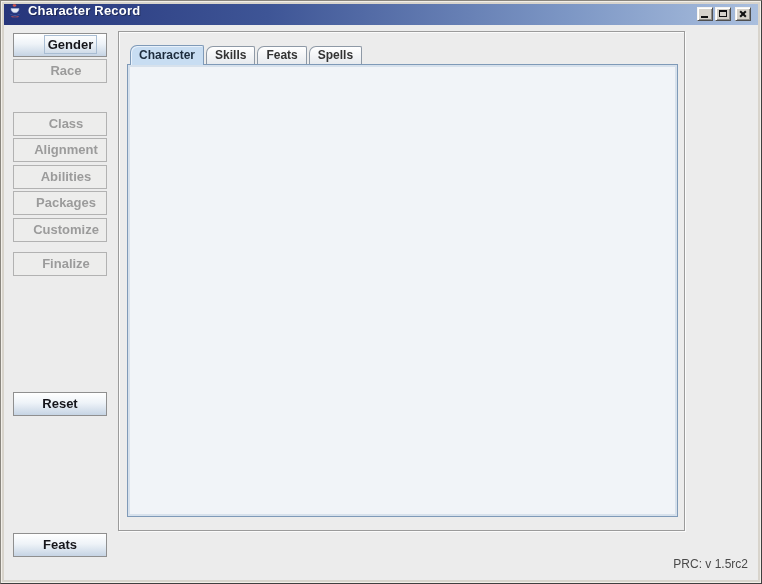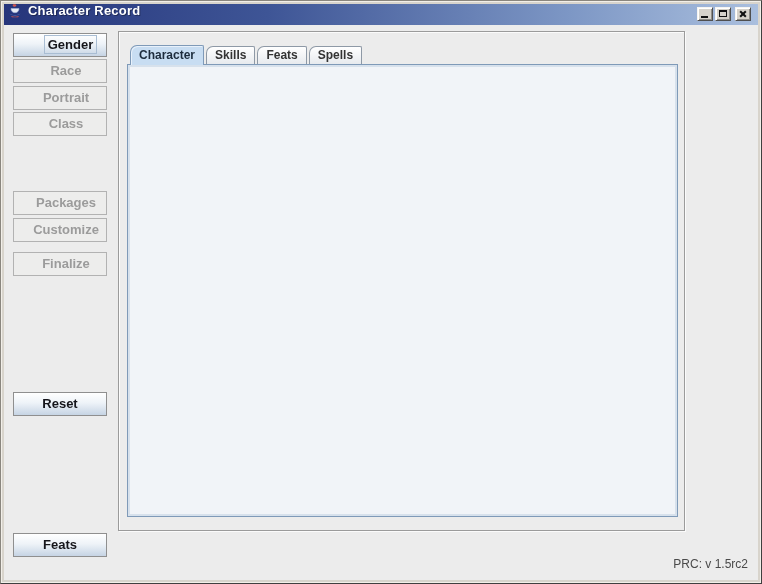--- a/index.html
+++ b/index.html
@@ -108,22 +108,23 @@
         </div>
       <div class="winbtn close">
           <span class="glyph-x1"></span>
           <span class="glyph-x2"></span>
         </div>
     </div>
   </div>
 
   <div class="side-btn enabled" style="top:33px"><span class="focus-rect">Gender</span></div>
   <div class="side-btn disabled" style="top:59px">Race</div>
-  <div class="side-btn disabled" style="top:86px">Portrait</div>
   <div class="side-btn disabled" style="top:112px">Class</div>
+  <div class="side-btn disabled" style="top:138px">Alignment</div>
+  <div class="side-btn disabled" style="top:165px">Abilities</div>
   <div class="side-btn disabled" style="top:218px">Customize</div>
   <div class="side-btn disabled" style="top:191px">Packages</div>
   <div class="side-btn disabled" style="top:252px">Finalize</div>
   <div class="side-btn enabled" style="top:392px">Reset</div>
   <div class="side-btn enabled" style="top:533px">Feats</div>
 
   <div class="main-panel"></div>
 
   <div class="tabs">
     <div class="tab selected">Character</div>

